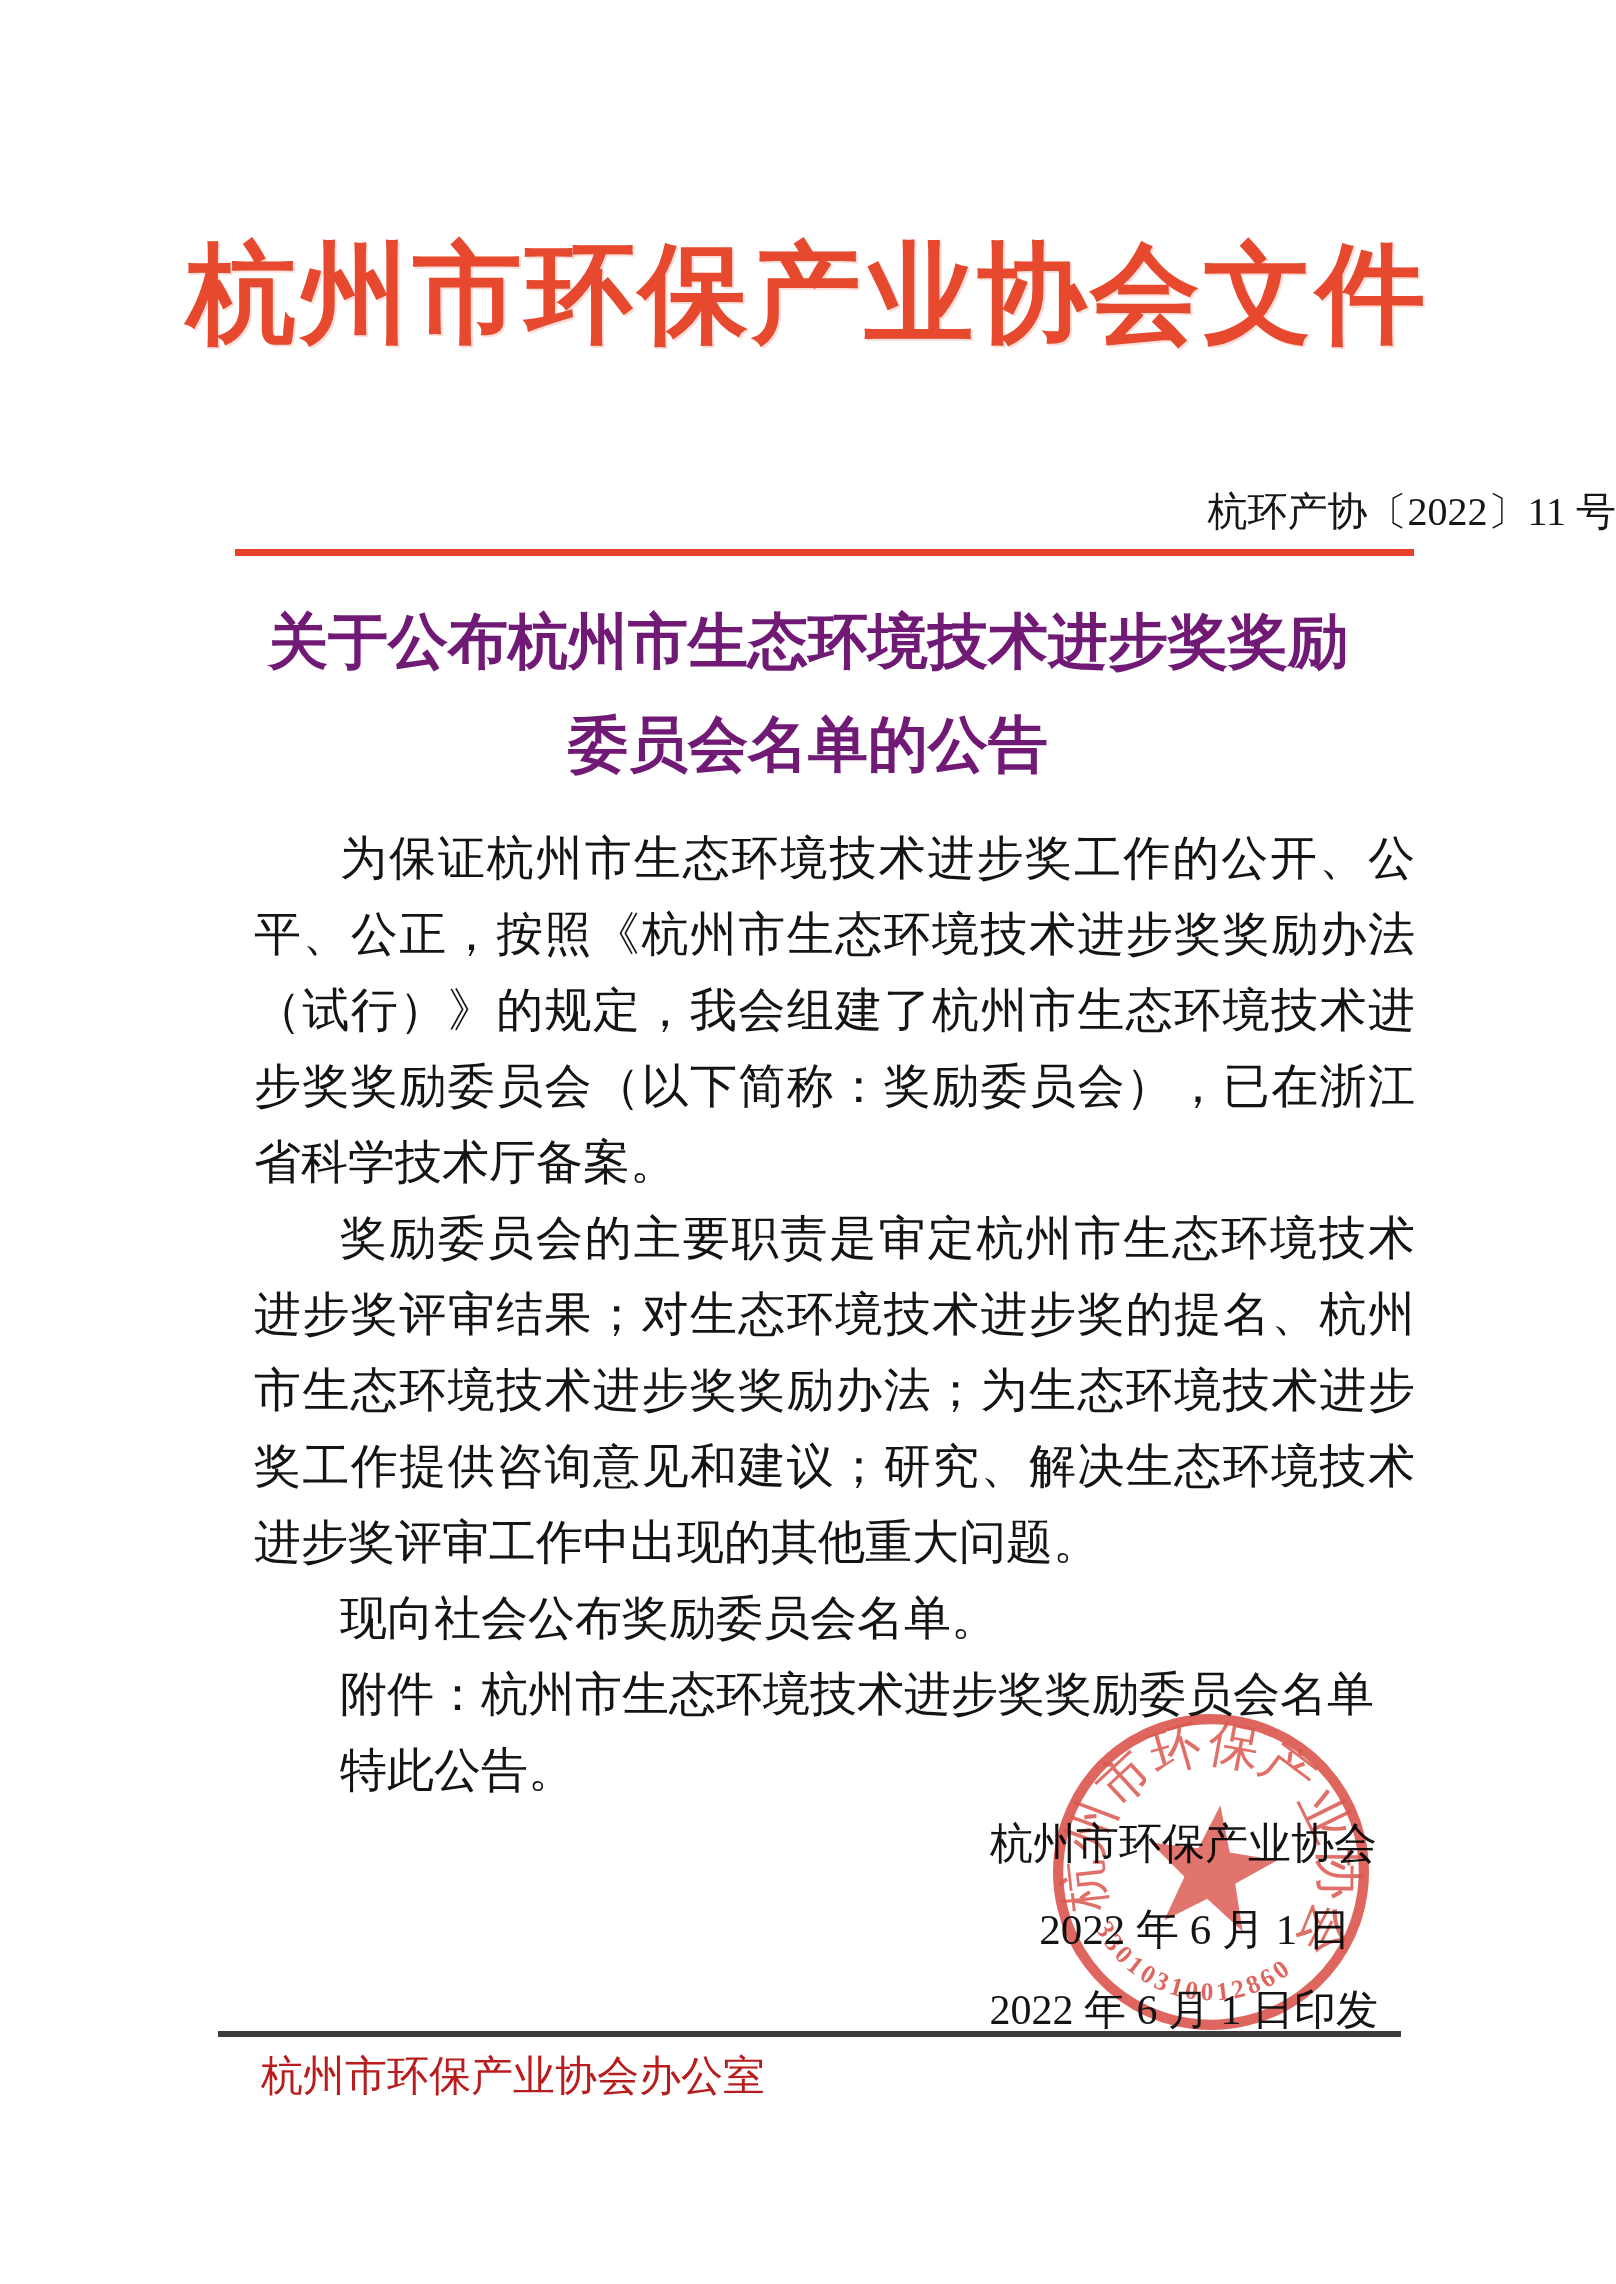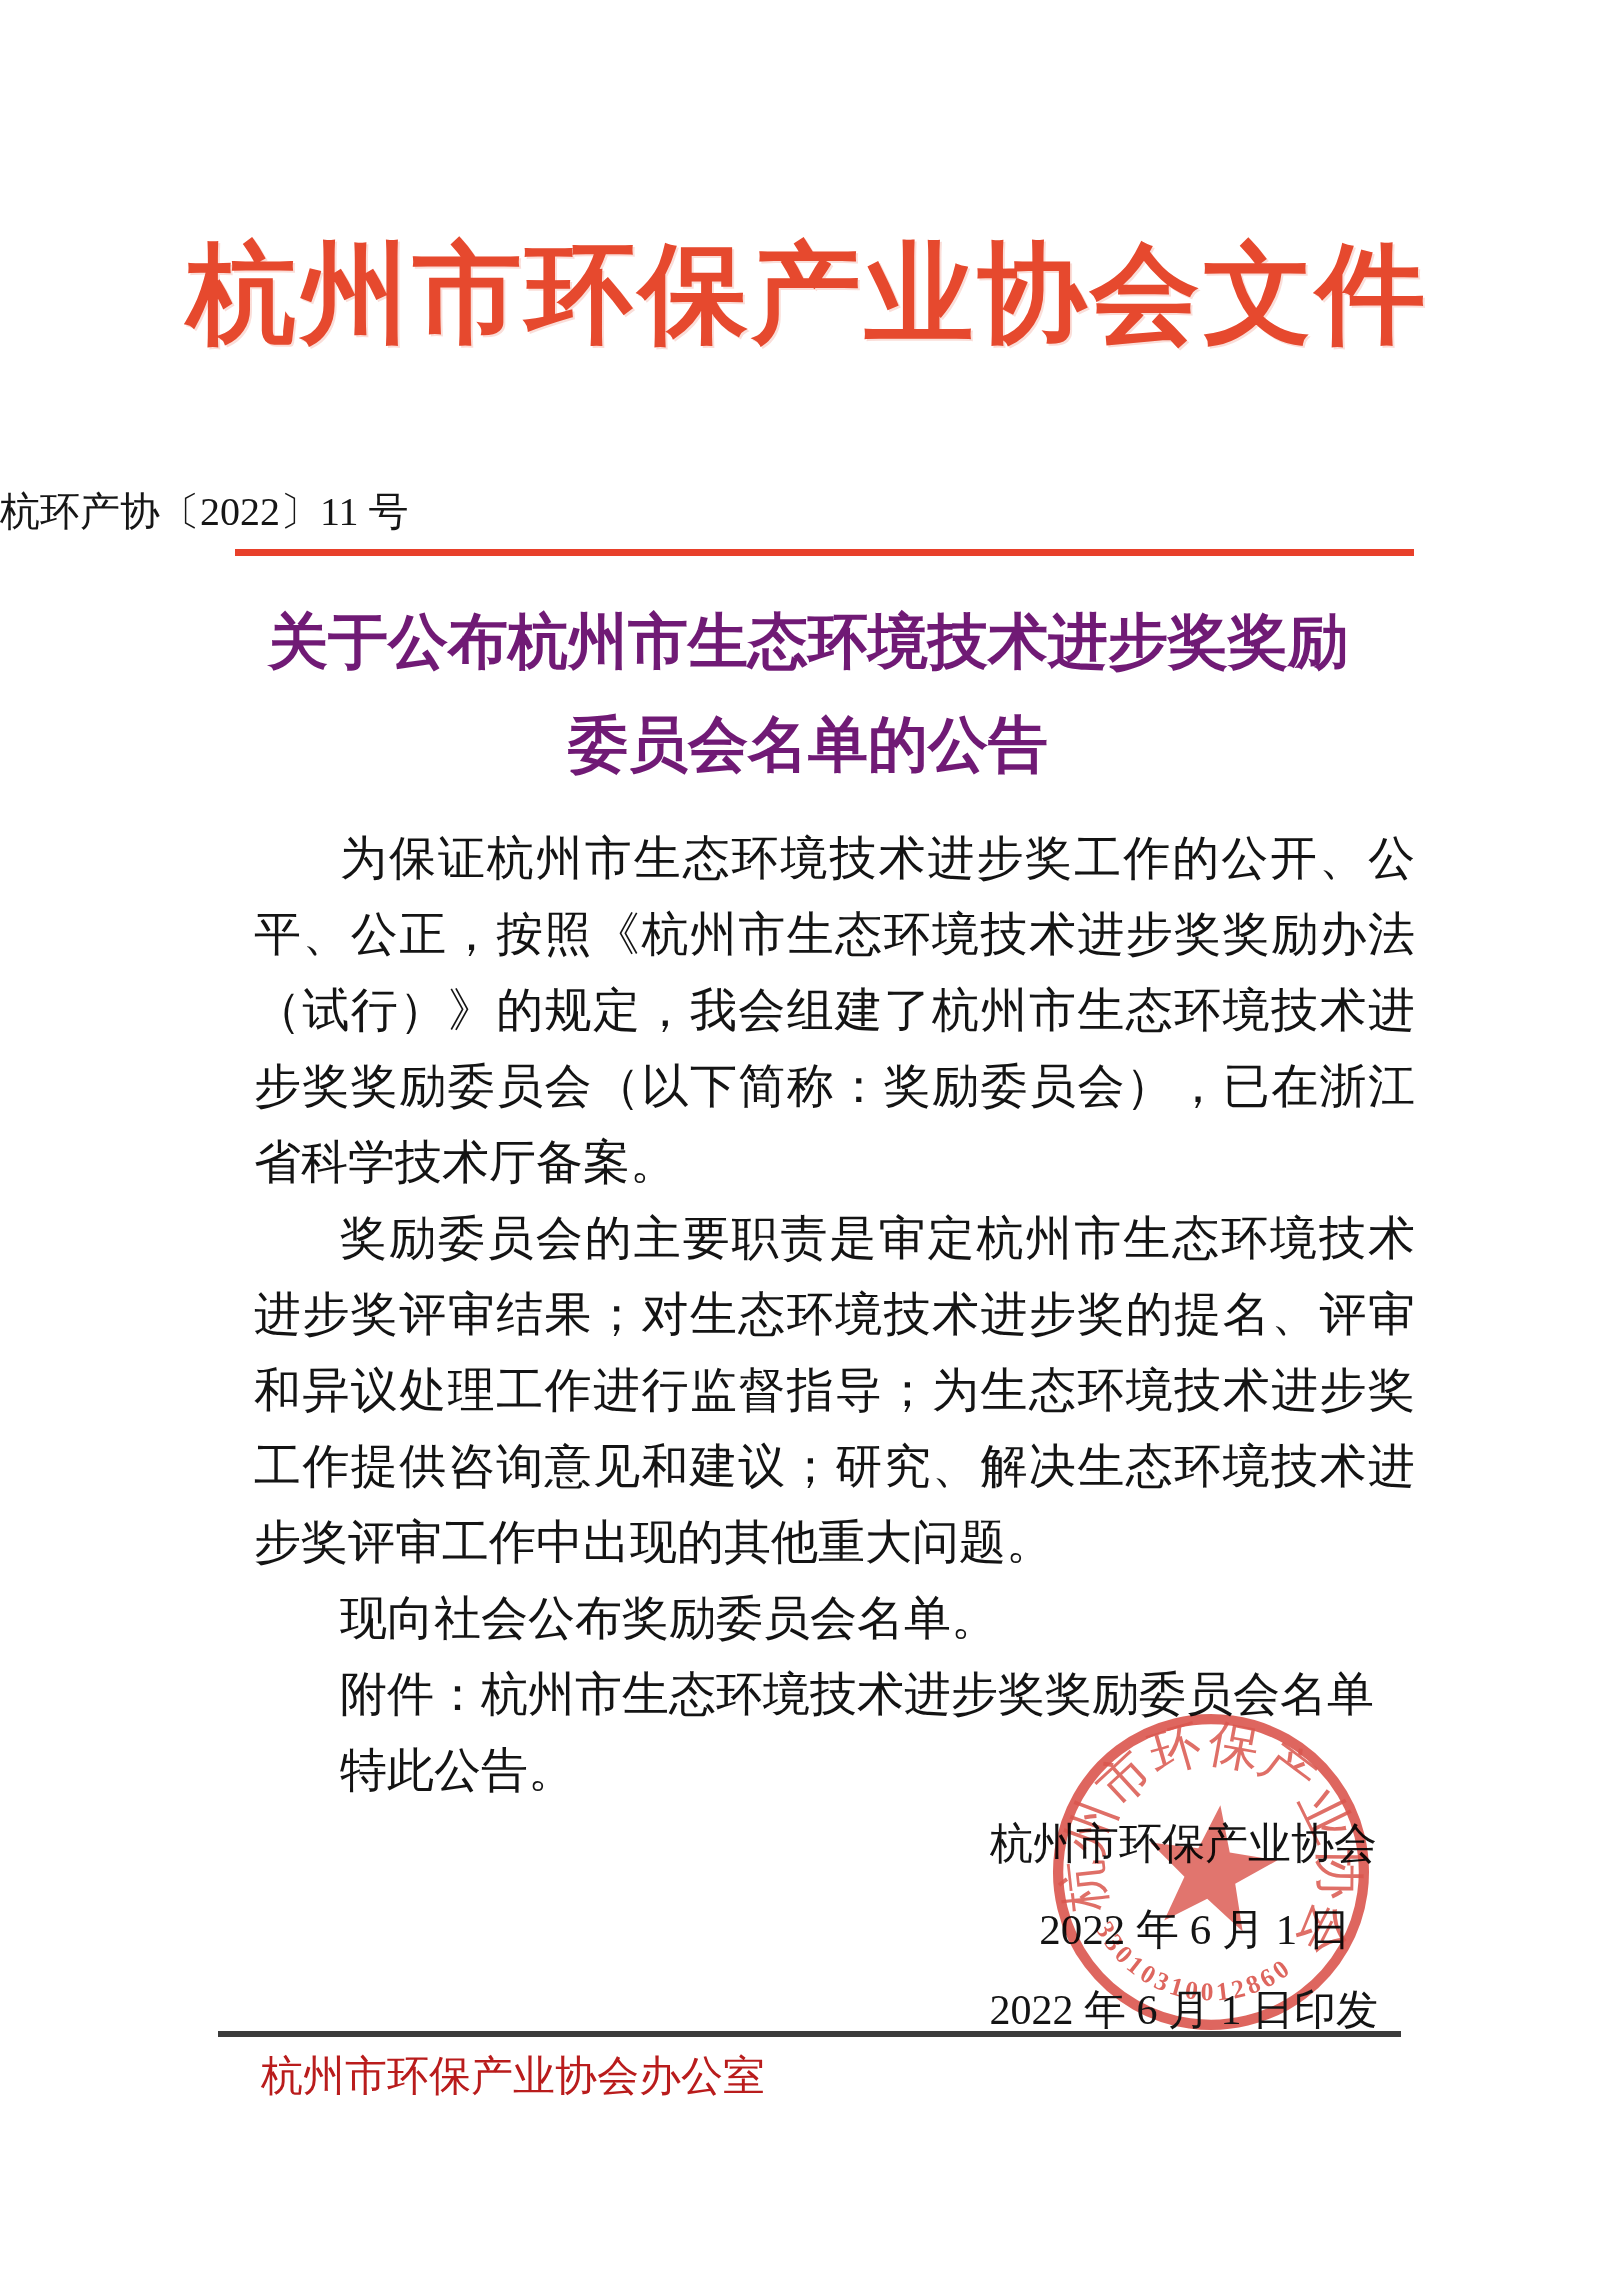--- a/index.html
+++ b/index.html
@@ -23,21 +23,21 @@
     font-size:109px;line-height:1;
     font-weight:900;
     letter-spacing:3.9px;
     color:var(--header-red);
     text-shadow:2px 2px 0 rgba(230,73,46,0.18);
     font-family:"Liberation Serif", serif;
     white-space:nowrap;
   }
   .doc-number{
     position:absolute;top:492px;left:0;width:100%;
-    text-align:left;
+    text-align:right;
     font-size:40px;line-height:1;
     color:#161616;
     white-space:nowrap;
   }
   .red-line{
     position:absolute;top:549px;left:235px;
     width:1179px;height:7.2px;
     background:var(--line-red);
   }
   .doc-title{
@@ -111,21 +111,21 @@
   <div class="doc-number">杭环产协〔2022〕11 号</div>
 
   <div class="red-line"></div>
 
   <div class="doc-title l1">关于公布杭州市生态环境技术进步奖奖励</div>
 
   <div class="doc-title l2">委员会名单的公告</div>
 
   <div class="body-block">
     <p>为保证杭州市生态环境技术进步奖工作的公开、公平、公正，按照《杭州市生态环境技术进步奖奖励办法（试行）》的规定，我会组建了杭州市生态环境技术进步奖奖励委员会（以下简称：奖励委员会），已在浙江省科学技术厅备案。</p>
-    <p>奖励委员会的主要职责是审定杭州市生态环境技术进步奖评审结果；对生态环境技术进步奖的提名、评审和异议处理工作进行监督指导；为生态环境技术进步奖工作提供咨询意见和建议；研究、解决生态环境技术进步奖评审工作中出现的其他重大问题。</p>
+    <p>奖励委员会的主要职责是审定杭州市生态环境技术进步奖评审结果；对生态环境技术进步奖的提名、杭州市生态环境技术进步奖奖励办法；为生态环境技术进步奖工作提供咨询意见和建议；研究、解决生态环境技术进步奖评审工作中出现的其他重大问题。</p>
     <p>现向社会公布奖励委员会名单。</p>
     <p>附件：杭州市生态环境技术进步奖奖励委员会名单</p>
     <p>特此公告。</p>
   </div>
 
   <div class="sig-name">杭州市环保产业协会</div>
 
   <div class="sig-date">2022 年 6 月 1 日</div>
 
   <svg class="seal" viewBox="0 0 520 520" xmlns="http://www.w3.org/2000/svg">

